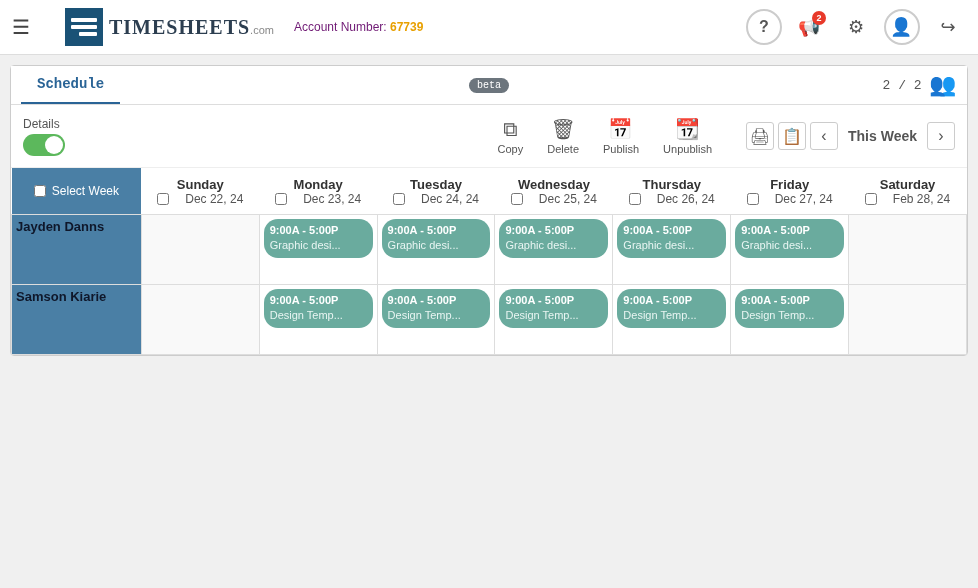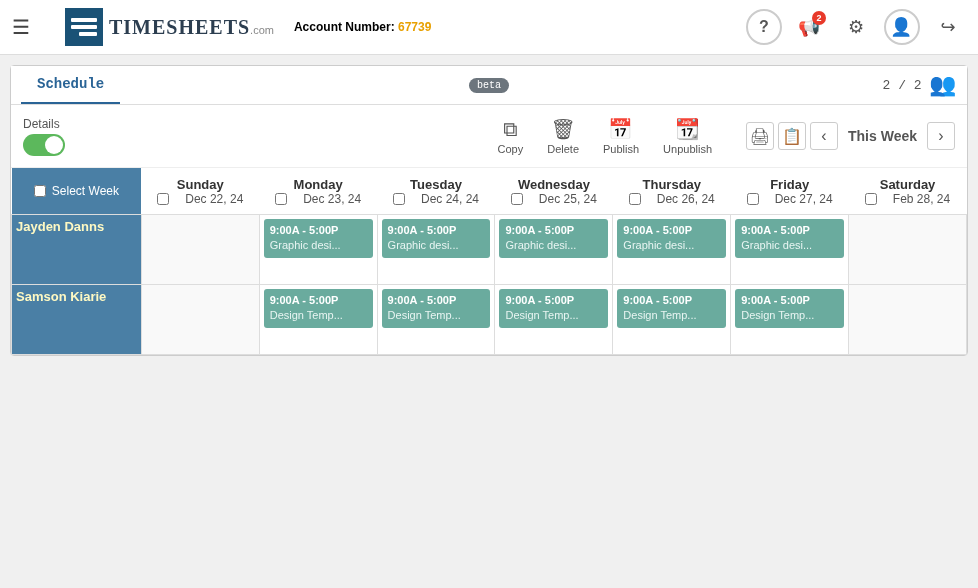--- a/index.html
+++ b/index.html
@@ -5,21 +5,21 @@
     * { box-sizing: border-box; margin: 0; padding: 0; }
     body { font-family: Arial, sans-serif; font-size: 13px; background: #f0f0f0; width: 978px; height: 588px; overflow: hidden; }
 
     
     .header { background: #fff; height: 55px; display: flex; align-items: center; padding: 0 12px; border-bottom: 1px solid #ddd; }
     .hamburger { font-size: 20px; cursor: pointer; margin-right: 10px; color: #444; }
     .logo { display: flex; align-items: center; margin-right: 20px; margin-left: 25px; }
     .company-info { flex: 1; }
     .company-name { font-size: 18px; font-weight: bold; color: #333; }
     .account-number { font-size: 12px; color: #555; }
-    .account-number span { color: #000000; font-weight: bold; }
+    .account-number span { color: #701a75; font-weight: normal; }
     .header-icons { display: flex; align-items: center; gap: 10px; }
     .header-icon { width: 36px; height: 36px; border-radius: 50%; display: flex; align-items: center; justify-content: center; cursor: pointer; color: #555; font-size: 16px; position: relative; }
     .badge { position: absolute; top: 2px; right: 2px; background: #e8392a; color: #fff; font-size: 9px; width: 14px; height: 14px; border-radius: 50%; display: flex; align-items: center; justify-content: center; font-weight: bold; }
 
     
     .main { background: #f0f0f0; padding: 10px; }
 
     
     .tab-card { background: #fff; border: 1px solid #ccc; border-radius: 4px; }
     .tab-header { display: flex; align-items: center; padding: 0 10px; background: #fff; border-bottom: 1px solid #ddd; position: relative; font-family: Liberation Mono, monospace; }
@@ -50,25 +50,25 @@
     .schedule-table { width: 100%; border-collapse: collapse; }
     .schedule-table th { background: #fff; font-size: 13px; color: #555; font-weight: normal; padding: 8px 4px; border-bottom: 1px solid #ddd; text-align: center; }
     .schedule-table th .day-name { font-weight: bold; color: #333; }
     .schedule-table th .day-date { display: flex; align-items: center; gap: 16px; font-size: 12px; color: #555; justify-content: center; }
     .schedule-table th .day-date input[type=checkbox] { width: 12px; height: 12px; }
     .select-week-header { background: #4a7fa5; display: flex; align-items: center; gap: 6px; padding: 8px; justify-content: center; }
     .select-week-header input[type=checkbox] { width: 12px; height: 12px; }
     .select-week-header span { color: #fff; font-size: 12px; }
 
     .schedule-table td { border: 1px solid #ddd; padding: 4px; vertical-align: top; min-height: 60px; height: 70px; }
-    .employee-col { background: #4a7fa5; color: #fef9c3; font-weight: bold; padding: 8px; font-size: 13px; width: 130px; }
+    .employee-col { background: #4a7fa5; color: #0f172a; font-weight: bold; padding: 8px; font-size: 13px; width: 130px; }
     .day-cell { background: #fff; width: 118px; }
     .day-cell.sunday { background: #f9f9f9; }
     .day-cell.saturday { background: #f9f9f9; }
-    .shift-block { background: #6aab9e; padding: 4px 6px; border-radius: 3px; font-size: 11px; color: #fff; line-height: 1.4; }
+    .shift-block { background: #6aab9e; padding: 4px 6px; border-radius: 14px; font-size: 11px; color: #fff; line-height: 1.4; }
     .shift-time { font-weight: bold; }
     .shift-label { color: #e8f5f2; }
 
     
     .logo-graphic { width: 38px; height: 38px; position: relative; margin-right: 6px; }
   </style>
 </head>
 <body>
 
 <div class="header">

